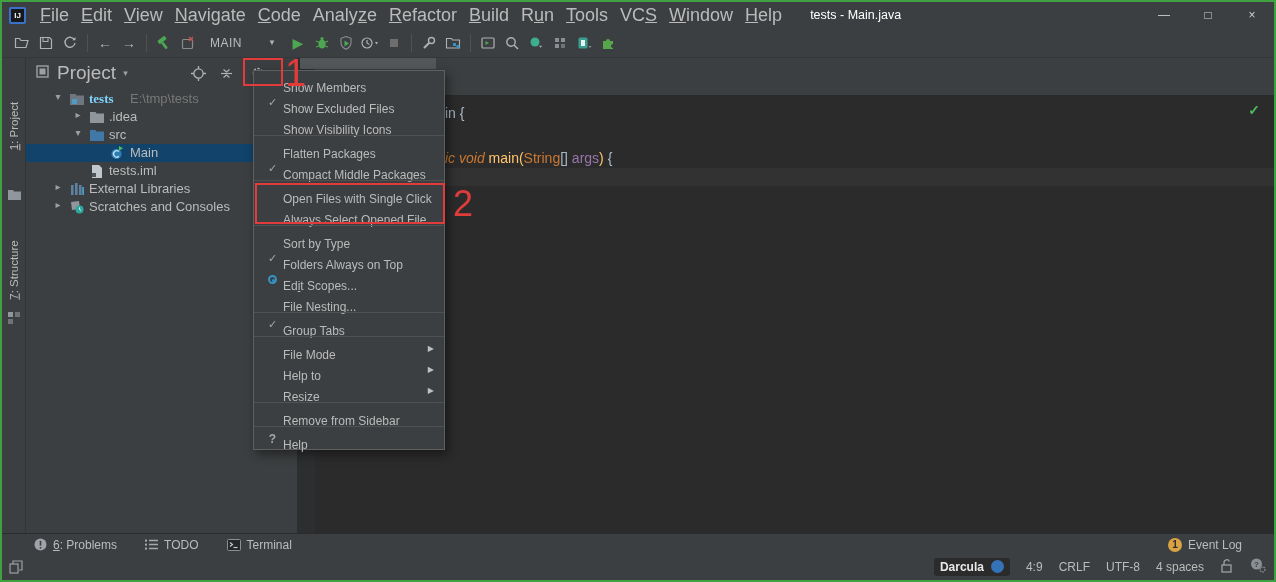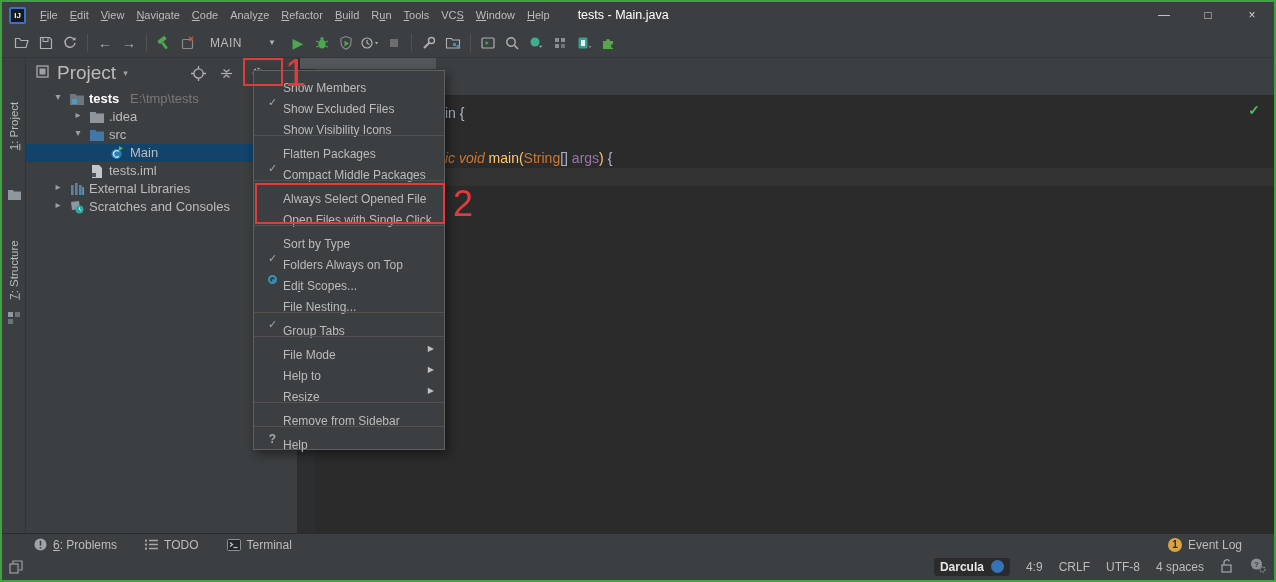--- a/index.html
+++ b/index.html
@@ -4,21 +4,21 @@
 <style>
   html,body{margin:0;padding:0;background:#1a1a1a;}
   *{box-sizing:border-box;font-family:"Liberation Sans",sans-serif;}
   u{text-decoration:underline;}
   .window{position:relative;width:1276px;height:582px;background:#3C3F41;border:2px solid #3FA13F;overflow:hidden;color:#BBBBBB;}
 
   
   .titlebar{position:absolute;left:0;top:0;width:1272px;height:26px;display:flex;align-items:center;background:#3C3F41;}
   .logo{width:17px;height:17px;margin:0 8px 0 7px;background:#16181A;border:2px solid #3B71CA;border-radius:2px;color:#F5F5F5;font-size:8px;font-weight:bold;display:flex;align-items:center;justify-content:center;letter-spacing:0;}
   .menubar{display:flex;align-items:center;height:100%;}
-  .menubar .mitem{padding:0 6px;font-size:11px;color:#BBBBBB;line-height:26px;cursor:default;}
+  .menubar .mitem{padding:0 6px;font-size:18px;color:#BBBBBB;line-height:26px;cursor:default;}
   .wtitle{margin-left:22px;font-size:12.5px;color:#ffffff;}
   .wincontrols{margin-left:auto;display:flex;height:100%;}
   .wincontrols .wc{width:44px;text-align:center;line-height:26px;font-size:12px;color:#CFCFCF;}
 
   
   .toolbar{position:absolute;left:0;top:26px;width:1272px;height:30px;display:flex;align-items:center;padding-left:8px;background:#3C3F41;border-bottom:1px solid #343639;}
   .tbtn{width:24px;height:24px;display:flex;align-items:center;justify-content:center;flex:0 0 auto;}
   .tsep{width:1px;height:18px;background:#515151;margin:0 5px;flex:0 0 auto;}
   .runcfg{display:flex;align-items:center;padding:0 10px;color:#BBBBBB;font-size:12px;}
   .runcfg .cfgname{margin-right:26px;letter-spacing:.5px;}
@@ -37,21 +37,21 @@
   .phead{position:absolute;left:0;top:0;width:100%;height:30px;display:flex;align-items:center;}
   .phead .ptitle{font-size:19px;color:#BBBBBB;margin-left:8px;}
   .phead .pcaret{font-size:9px;color:#9DA0A3;margin-left:7px;}
   .phicon{position:absolute;top:7px;width:16px;height:16px;display:flex;align-items:center;justify-content:center;}
   .tree{position:absolute;left:0;top:30px;width:100%;}
   .trow{position:absolute;left:0;width:271px;height:18px;font-size:13px;color:#BBBBBB;}
   .trow.selected{background:#11436B;}
   .chev{position:absolute;top:1px;font-size:10px;color:#9DA0A3;width:12px;text-align:center;}
   .ticon{position:absolute;top:2px;width:14px;height:14px;display:flex;align-items:center;justify-content:center;}
   .tlabel{position:absolute;top:1px;line-height:16px;}
-  .tlabel.bold{font-weight:bold;color:#ffffff;}
+  .tlabel.bold{font-weight:bold;color:#7dd3fc;font-family:Liberation Serif, serif;}
   .tpath{position:absolute;top:1px;line-height:16px;color:#787878;}
 
   
   .splitter{position:absolute;left:295px;top:56px;width:18px;height:475px;background:#2C2E30;}
   .editor{position:absolute;left:313px;top:56px;right:0;height:475px;background:#2B2B2B;}
   .tabstrip{position:absolute;left:0;top:0;width:100%;height:38px;background:#3C3F41;border-bottom:1px solid #2A2A2A;}
   .ebody{position:absolute;left:0;top:38px;width:100%;bottom:0;}
   .caretline{position:absolute;left:0;top:72px;width:100%;height:18px;background:#323232;}
   .cline{position:absolute;left:130px;height:18px;font-family:"DejaVu Sans Mono","Liberation Mono",monospace;font-size:14px;line-height:18px;white-space:pre;}
   .inspect-ok{position:absolute;right:14px;top:6px;color:#4DBB5F;font-size:14px;font-weight:bold;}
@@ -403,25 +403,25 @@
         <span class="mic"></span>
         <span class="mlabel">Flatten Packages</span>
       </div>
     <div class="mi">
         <span class="mic">✓</span>
         <span class="mlabel">Compact Middle Packages</span>
       </div>
     <div class="msep"></div>
     <div class="mi">
         <span class="mic"></span>
+        <span class="mlabel">Open Files with Single Click</span>
+      </div>
+    <div class="mi">
+        <span class="mic"></span>
         <span class="mlabel">Always Select Opened File</span>
-      </div>
-    <div class="mi">
-        <span class="mic"></span>
-        <span class="mlabel">Open Files with Single Click</span>
       </div>
     <div class="msep"></div>
     <div class="mi">
         <span class="mic"></span>
         <span class="mlabel">Sort by Type</span>
       </div>
     <div class="mi">
         <span class="mic">✓</span>
         <span class="mlabel">Folders Always on Top</span>
       </div>

